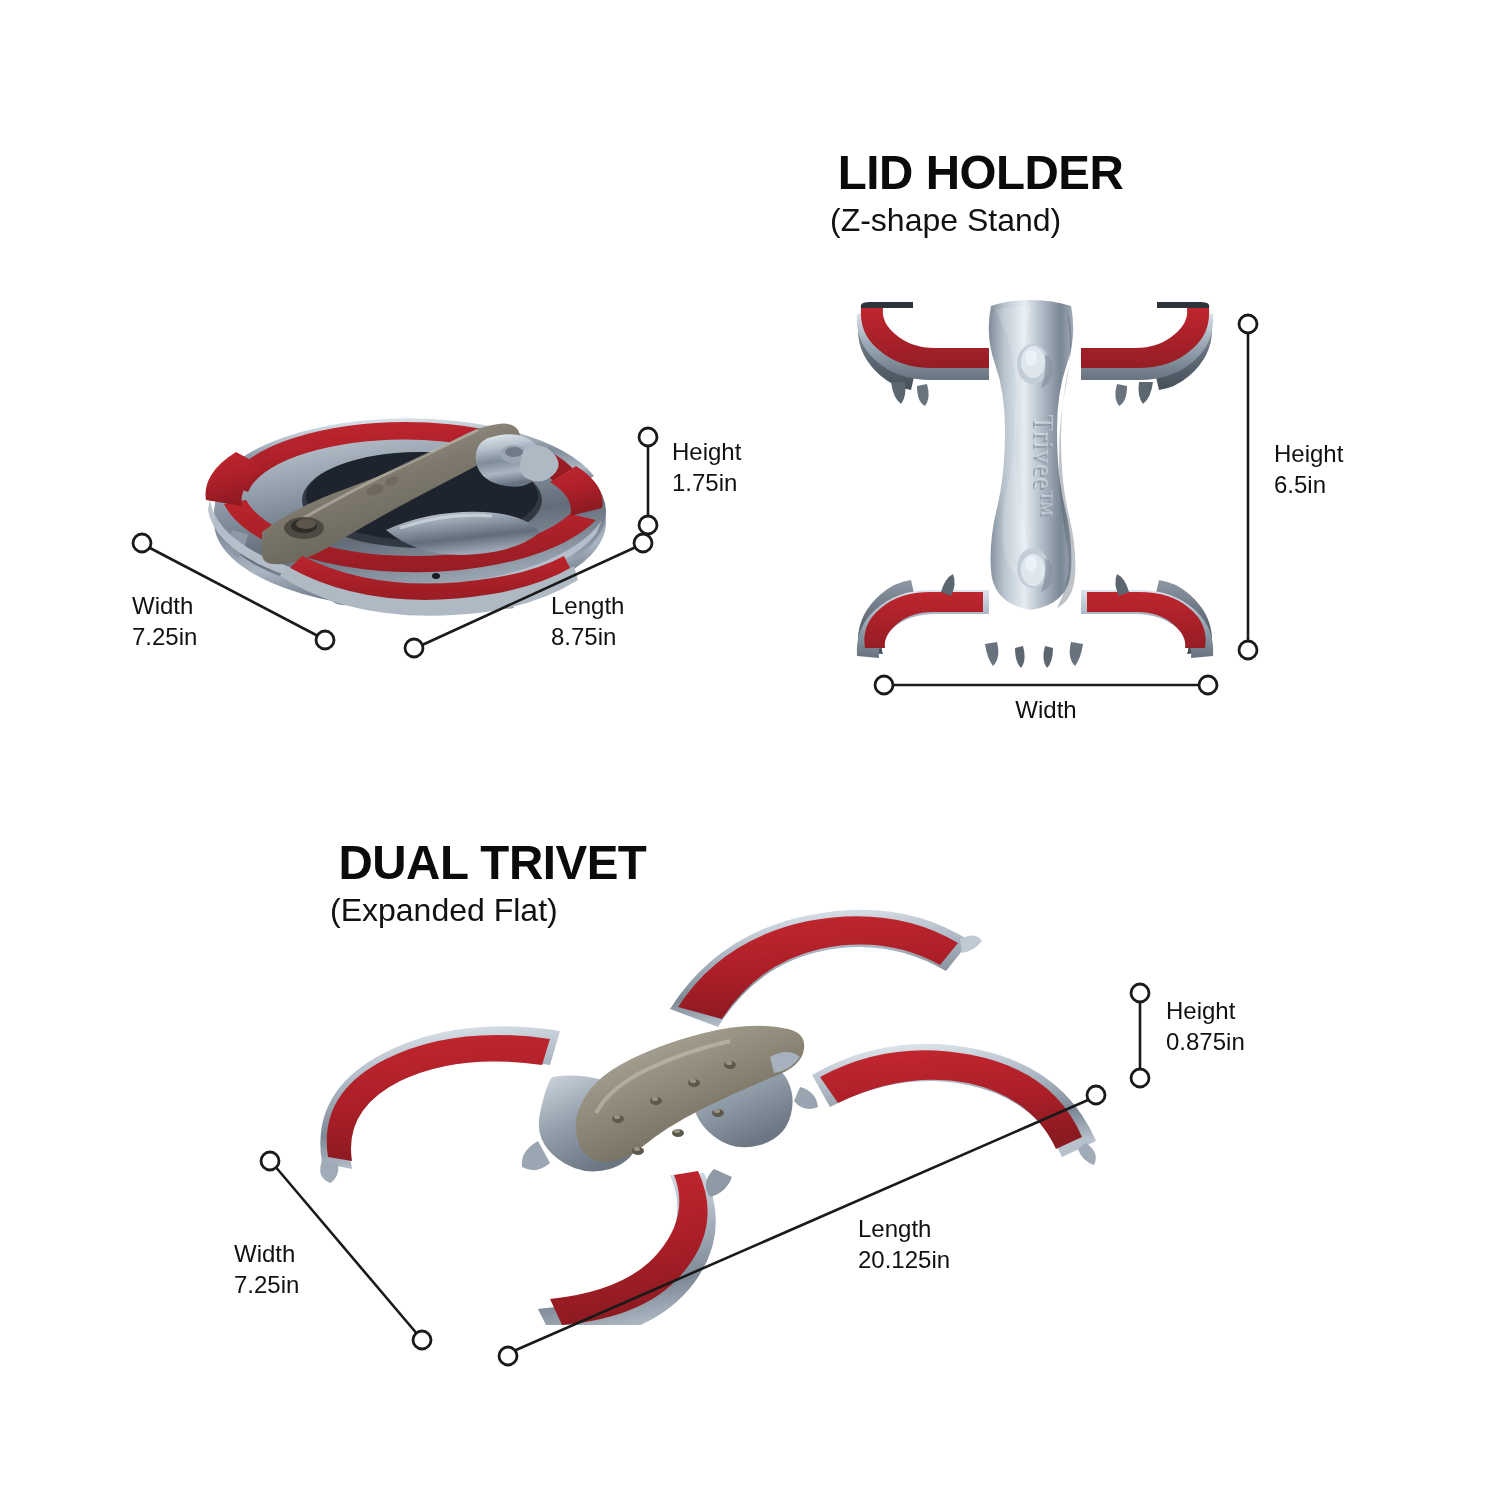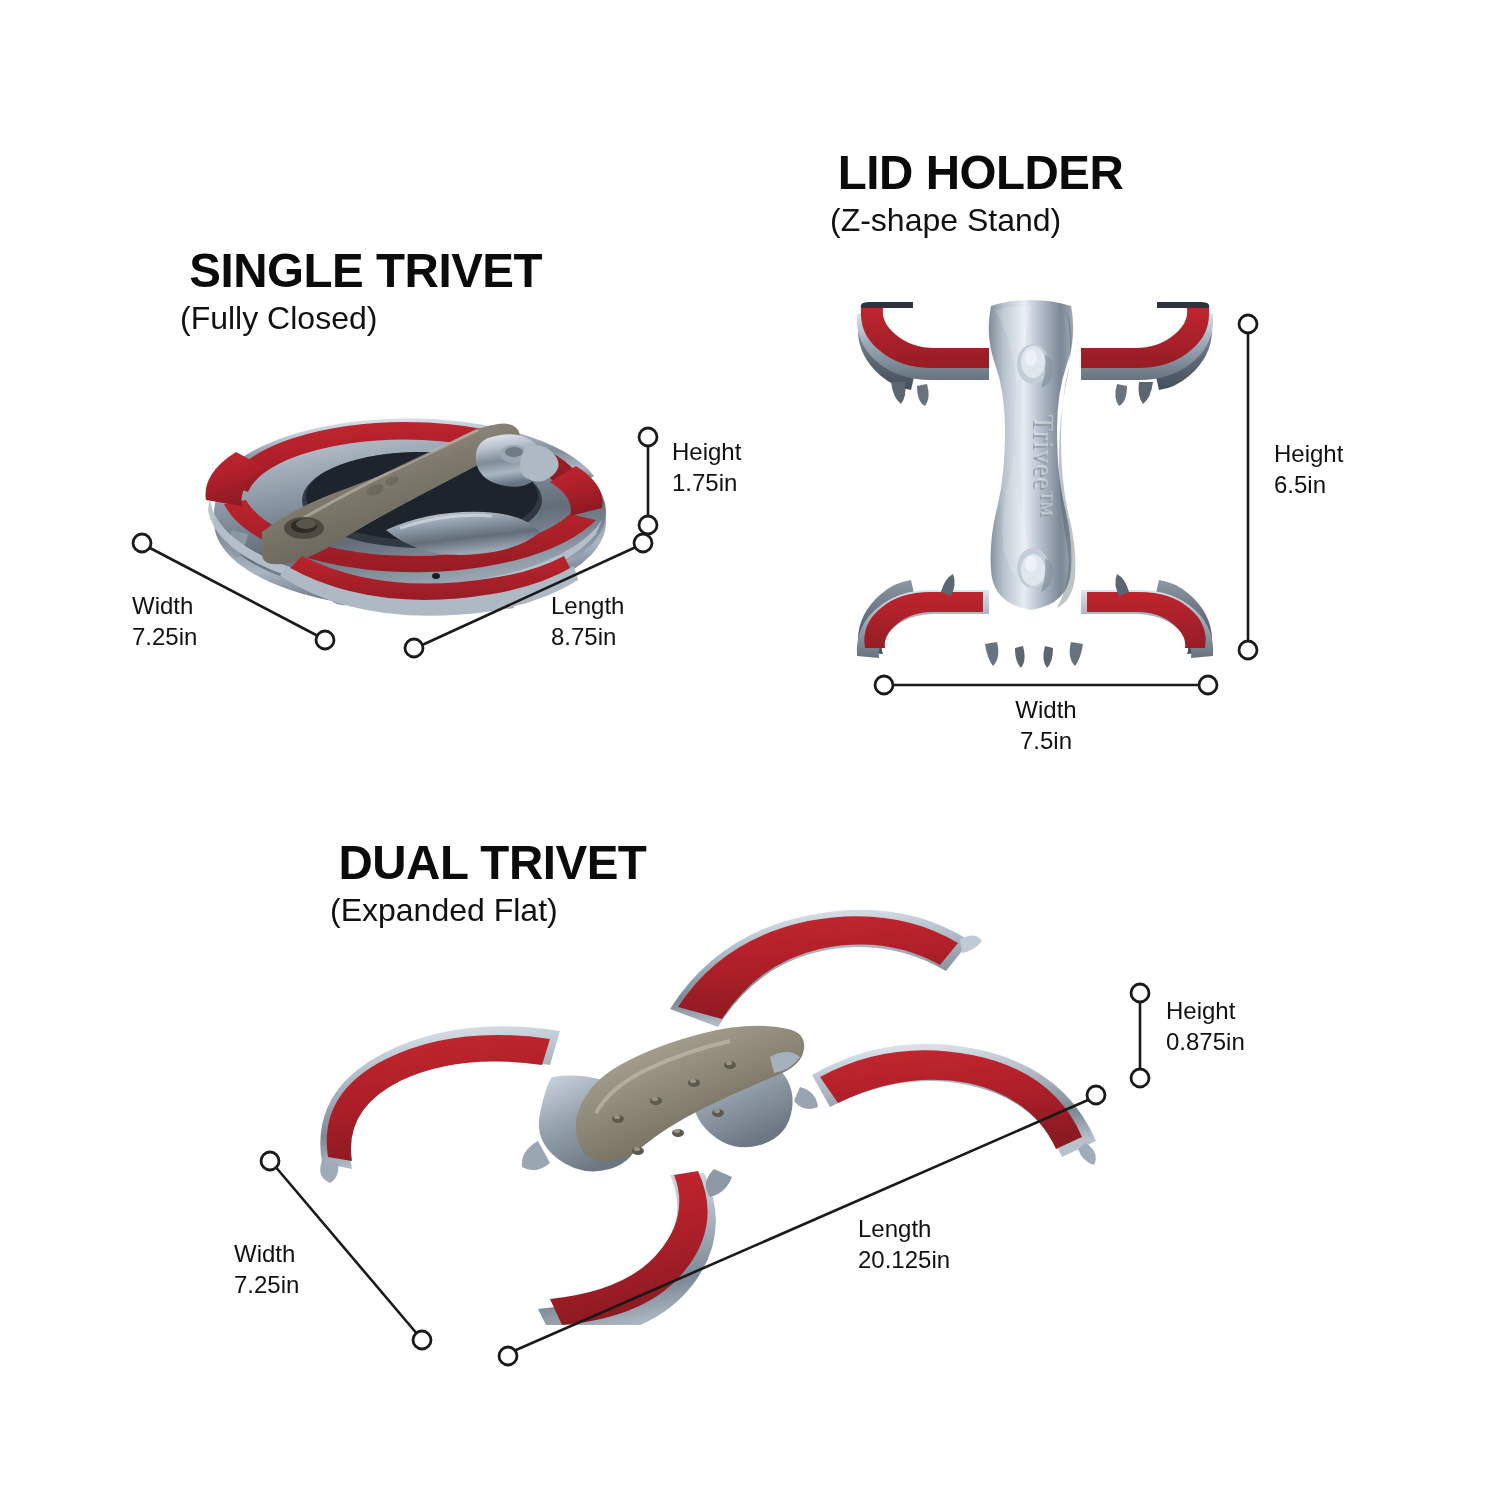--- a/index.html
+++ b/index.html
@@ -71,24 +71,20 @@
   }
 
   
   .product { position: absolute; }
 </style>
 </head>
 <body>
 
 <div class="stage">
 
-  <div class="title-block" id="title-single">
-    <div class="title-main">SINGLE TRIVET</div>
-    <div class="title-sub">(Fully Closed)</div>
-  </div>
 
   <div class="title-block" id="title-lid">
     <div class="title-main">LID HOLDER</div>
     <div class="title-sub">(Z-shape Stand)</div>
   </div>
 
   <div class="title-block" id="title-dual">
     <div class="title-main">DUAL TRIVET</div>
     <div class="title-sub">(Expanded Flat)</div>
   </div>
@@ -396,21 +392,20 @@
     <span class="dl-val">8.75in</span>
   </div>
 
   <div class="dim-label" style="left:1274px; top:439px;">
     <span class="dl-name">Height</span>
     <span class="dl-val">6.5in</span>
   </div>
 
   <div class="dim-label center" style="left:946px; top:695px; width:200px;">
     <span class="dl-name">Width</span>
-    <span class="dl-val">7.5in</span>
   </div>
 
   <div class="dim-label" style="left:1166px; top:996px;">
     <span class="dl-name">Height</span>
     <span class="dl-val">0.875in</span>
   </div>
 
   <div class="dim-label" style="left:234px; top:1239px;">
     <span class="dl-name">Width</span>
     <span class="dl-val">7.25in</span>

